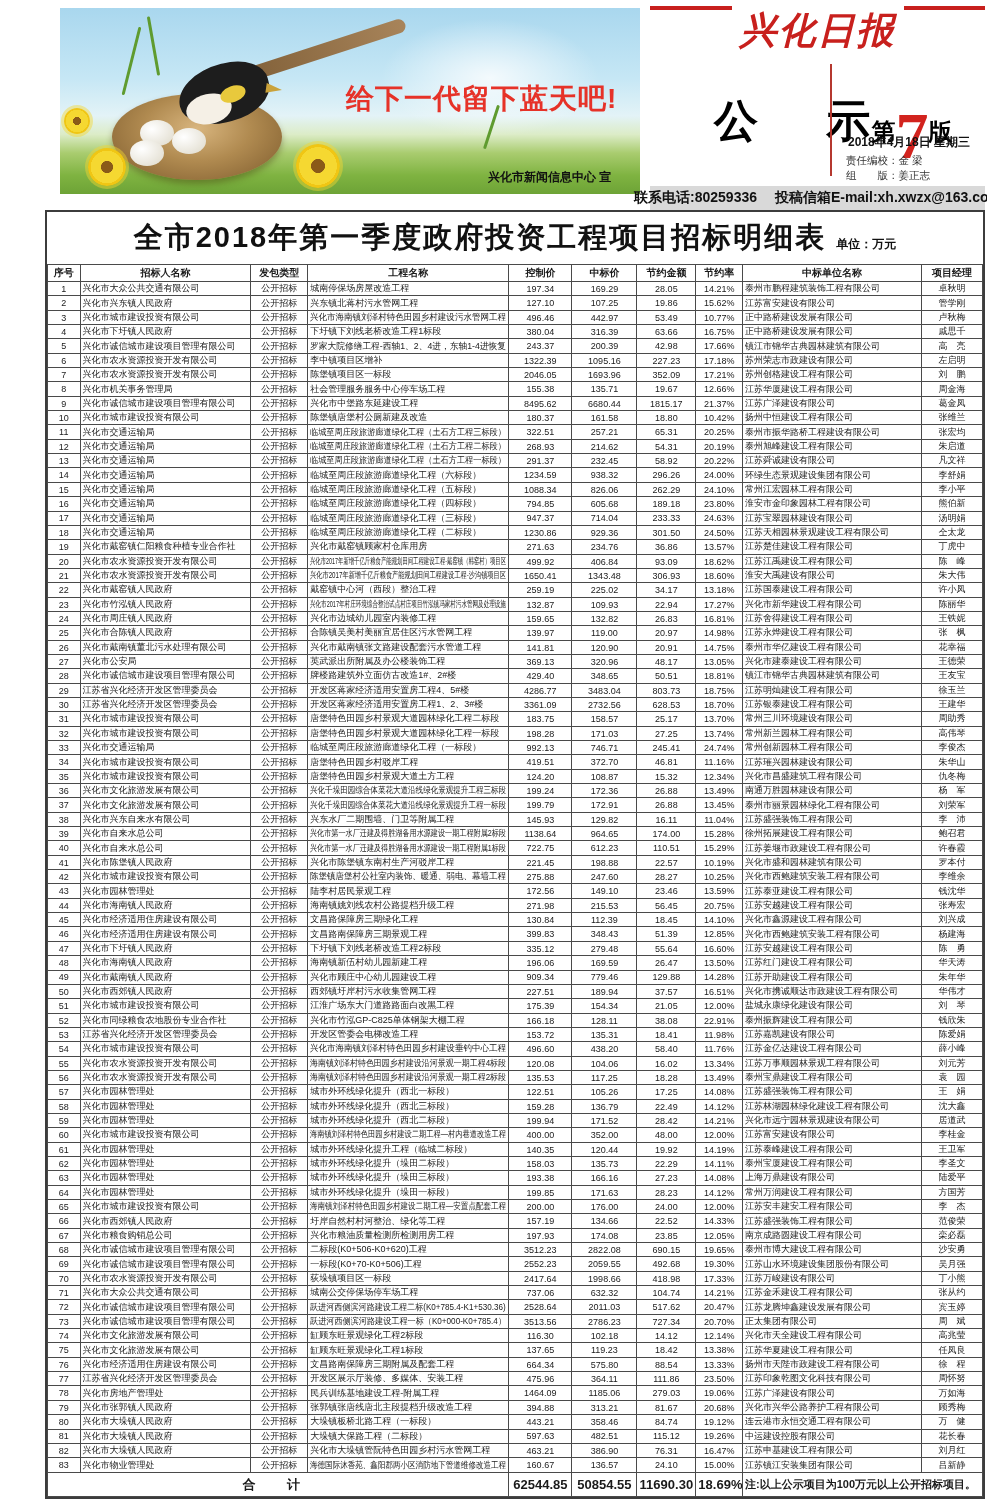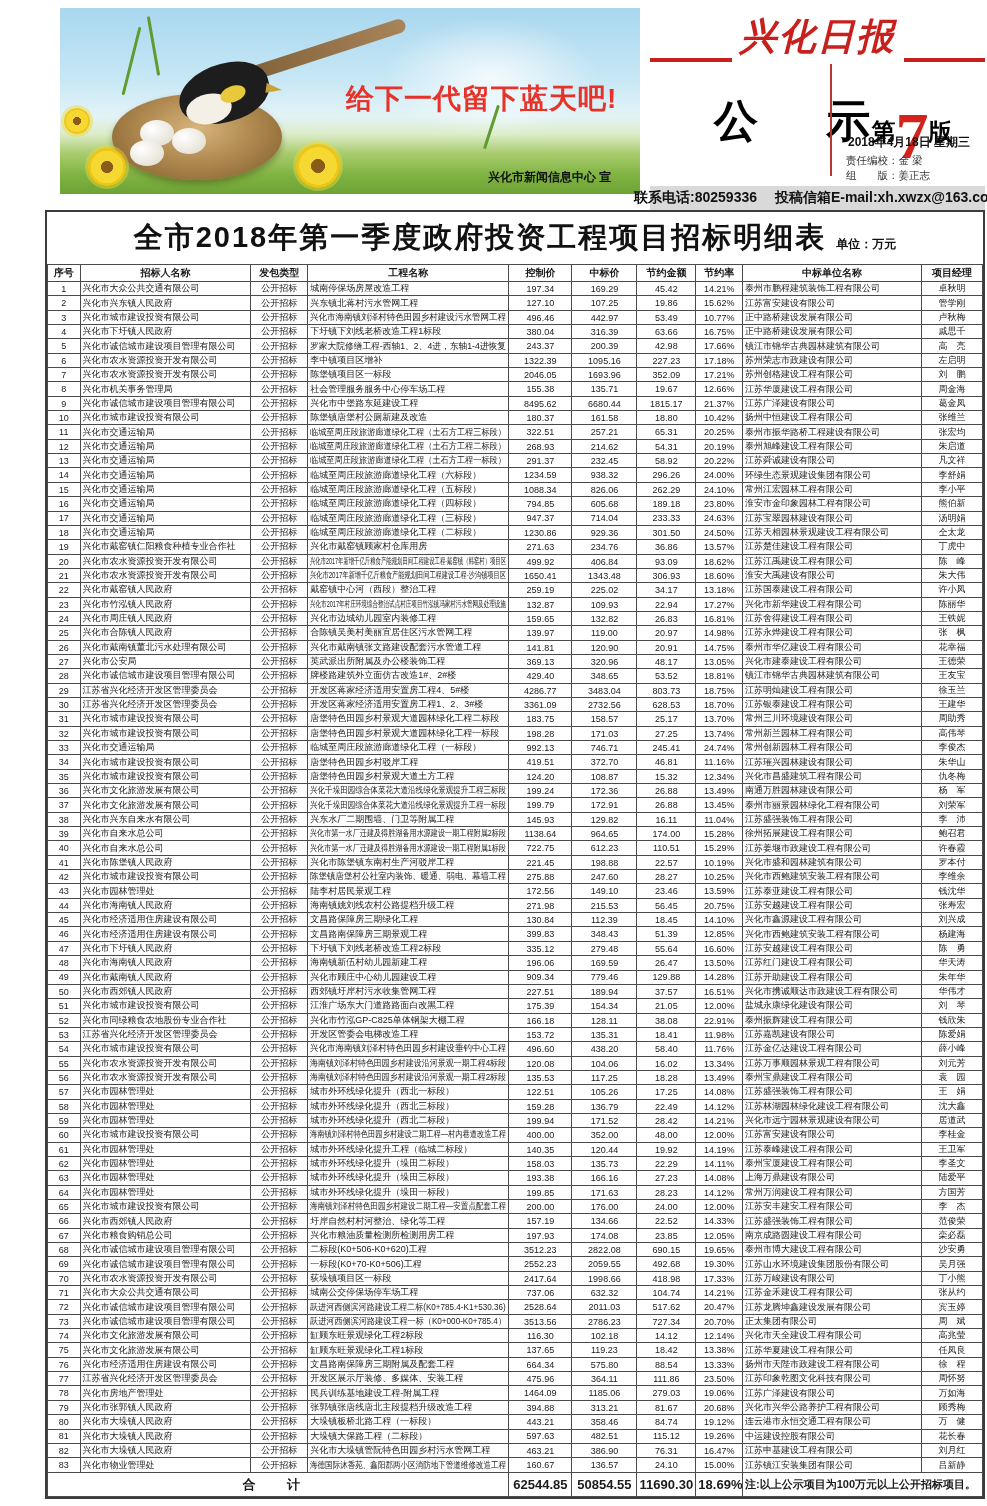--- a/index.html
+++ b/index.html
@@ -32,21 +32,21 @@
   .flower.f3 { left:4px; bottom:60px; width:26px; height:26px; }
   .sprig { position:absolute; width:3px; background:#5f9b2f; border-radius:2px; }
   .sprig.s1 { left:70px; top:18px; height:70px; transform:rotate(14deg); }
   .sprig.s2 { left:92px; top:8px; height:60px; transform:rotate(-10deg); }
   .sprig.s3 { left:430px; top:96px; height:46px; transform:rotate(18deg); }
   .banner .slogan1 { position:absolute; left:248px; top:34px; font-size:28px; font-weight:900; color:#e63228; letter-spacing:1px; }
   .banner .slogan2 { position:absolute; left:286px; top:72px; font-size:28px; font-weight:900; color:#e63228; letter-spacing:1px; }
   .banner .credit { position:absolute; left:428px; bottom:8px; font-size:12px; font-weight:700; color:#111; }
 
   .mast { position:absolute; left:605px; top:0; width:335px; height:176px; }
-  .mast-row { position:absolute; left:0; top:12px; width:100%; height:44px; display:flex; align-items:flex-end; }
+  .mast-row { position:absolute; left:0; top:0; width:100%; height:44px; display:flex; align-items:flex-start; }
   .mast-rule { flex:1; height:4px; background:#c8201d; }
   .mast-title { font-family:"Liberation Serif","DejaVu Serif",serif; font-weight:900; font-style:italic; color:#c8201d; font-size:37px; letter-spacing:2px; padding:0 8px; white-space:nowrap; }
   .gongshi { position:absolute; left:28px; top:86px; font-size:44px; font-weight:900; color:#000; letter-spacing:28px; white-space:nowrap;margin-left:36px; }
   .mast-divider { position:absolute; left:180px; top:58px; width:2px; height:112px; background:#b5382f; }
   .edition { position:absolute; left:192px; top:52px; width:140px; text-align:center; white-space:nowrap;margin-top:40px; }
   .edition .pre,.edition .suf { font-size:24px; font-weight:900; color:#000; vertical-align:18px; }
   .edition .num { font-size:66px; font-weight:900; color:#d2231e; font-family:"Liberation Serif","DejaVu Serif",serif; }
   .mast-date { position:absolute; left:184px; top:128px; width:150px; text-align:center; font-size:12px; font-weight:700; color:#111; white-space:nowrap; }
   .mast-ed1 { position:absolute; left:196px; top:148px; width:130px; font-size:10.5px; color:#333; white-space:nowrap; }
   .mast-ed2 { position:absolute; left:196px; top:163px; width:130px; font-size:10.5px; color:#333; white-space:nowrap; }
@@ -152,21 +152,21 @@
         </tr>
       </thead>
       <tbody id="tbody">
           <tr>
             <td class="c"><span class="fit">1</span></td>
             <td class="l"><span class="fit">兴化市大众公共交通有限公司</span></td>
             <td class="c"><span class="fit">公开招标</span></td>
             <td class="l"><span class="fit">城南停保场房屋改造工程</span></td>
             <td class="c"><span class="fit">197.34</span></td>
             <td class="c"><span class="fit">169.29</span></td>
-            <td class="c"><span class="fit">45.42</span></td>
+            <td class="c"><span class="fit">28.05</span></td>
             <td class="c"><span class="fit">14.21%</span></td>
             <td class="l"><span class="fit">泰州市鹏程建筑装饰工程有限公司</span></td>
             <td class="c"><span class="fit">卓秋明</span></td>
           </tr>
           <tr>
             <td class="c"><span class="fit">2</span></td>
             <td class="l"><span class="fit">兴化市兴东镇人民政府</span></td>
             <td class="c"><span class="fit">公开招标</span></td>
             <td class="l"><span class="fit">兴东镇北蒋村污水管网工程</span></td>
             <td class="c"><span class="fit">127.10</span></td>
@@ -476,21 +476,21 @@
             <td class="l"><span class="fit">兴化市建泰建设工程有限公司</span></td>
             <td class="c"><span class="fit">王德荣</span></td>
           </tr>
           <tr>
             <td class="c"><span class="fit">28</span></td>
             <td class="l"><span class="fit">兴化市诚信城市建设项目管理有限公司</span></td>
             <td class="c"><span class="fit">公开招标</span></td>
             <td class="l"><span class="fit">牌楼路建筑外立面仿古改造1#、2#楼</span></td>
             <td class="c"><span class="fit">429.40</span></td>
             <td class="c"><span class="fit">348.65</span></td>
-            <td class="c"><span class="fit">53.52</span></td>
+            <td class="c"><span class="fit">50.51</span></td>
             <td class="c"><span class="fit">18.81%</span></td>
             <td class="l"><span class="fit">镇江市锦华古典园林建筑有限公司</span></td>
             <td class="c"><span class="fit">王友宝</span></td>
           </tr>
           <tr>
             <td class="c"><span class="fit">29</span></td>
             <td class="l"><span class="fit">江苏省兴化经济开发区管理委员会</span></td>
             <td class="c"><span class="fit">公开招标</span></td>
             <td class="l"><span class="fit">开发区蒋家经济适用安置房工程4、5#楼</span></td>
             <td class="c"><span class="fit">4286.77</span></td>

